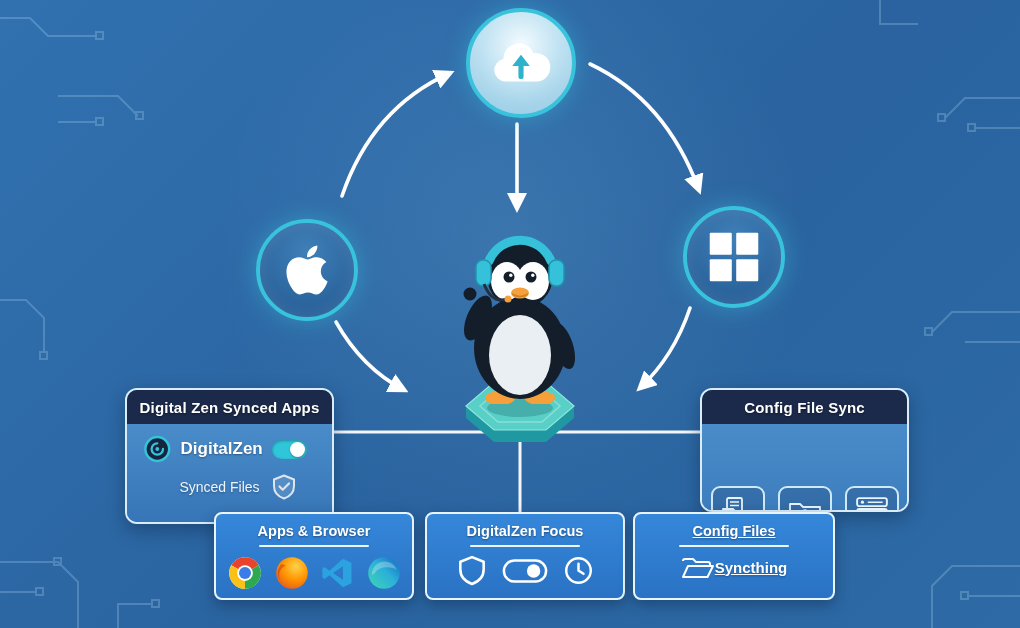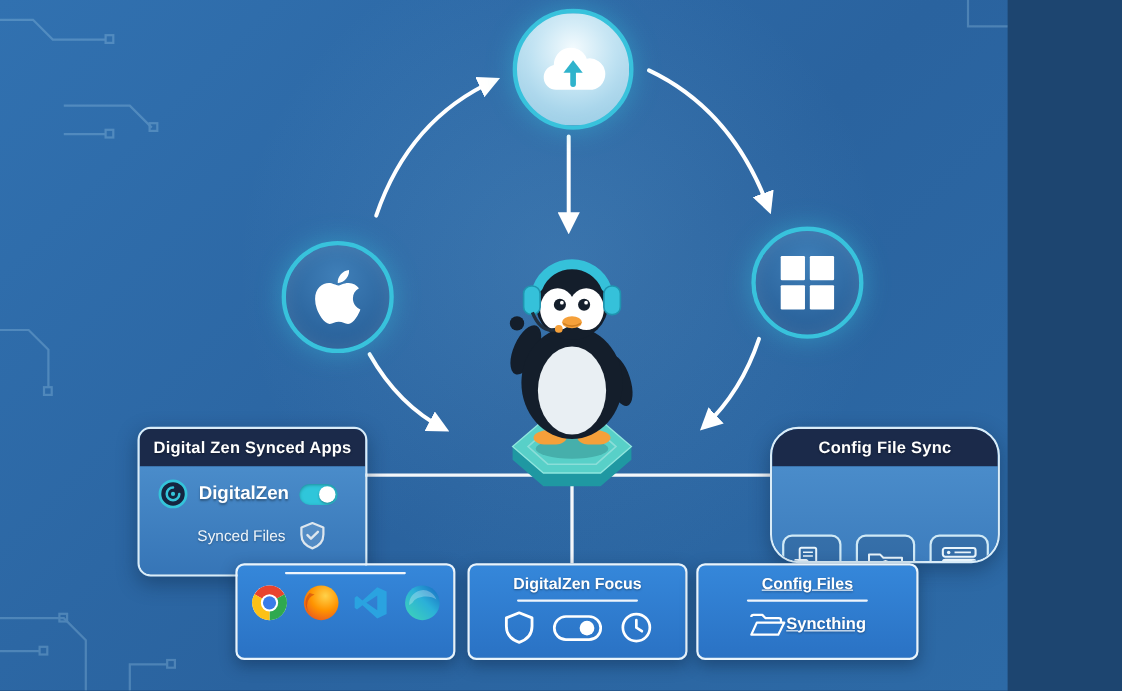--- a/index.html
+++ b/index.html
@@ -1,17 +1,17 @@
 <!DOCTYPE html>
 <html><head>
 <meta charset="utf-8">
 <style>
   html,body{margin:0;padding:0;background:#1d4570;}
   .stage{
-    position:relative;width:916px;height:628px;overflow:hidden;
+    position:relative;width:1020px;height:628px;overflow:hidden;
     font-family:"Liberation Sans",sans-serif;
     background:
       radial-gradient(circle at 510px 240px, rgba(140,200,235,.16), rgba(0,0,0,0) 46%),
       linear-gradient(135deg,#3171b0 0%,#2a639f 55%,#2d6aa6 100%);
   }
   svg{display:block}
   .abs{position:absolute}
 
   
   .node{position:absolute;border-radius:50%;border:4px solid #38c2dc;
@@ -21,21 +21,21 @@
         background:radial-gradient(circle at 50% 32%,#f4fbfe 0%,#bfe2f2 45%,#86c2e0 100%);}
   .node-mac{left:256px;top:219px;width:94px;height:94px;
         background:radial-gradient(circle at 50% 30%,#3f7fb8,#265d96 85%);}
   .node-win{left:683px;top:206px;width:94px;height:94px;
         background:radial-gradient(circle at 50% 30%,#3f7fb8,#265d96 85%);}
 
   
   .panel{position:absolute;border:2.5px solid #d9ecf8;border-radius:12px;overflow:hidden;
          box-shadow:0 6px 18px rgba(8,28,56,.38);}
   .panel-left{left:125px;top:388px;width:205px;height:132px;}
-  .panel-right{left:700px;top:388px;width:205px;height:120px;border-radius:26px;}
+  .panel-right{left:700px;top:388px;width:205px;height:120px;}
   .panel-header{background:#1b2a4a;color:#fff;font-weight:bold;font-size:15px;
          text-align:center;padding:9px 4px 8px;letter-spacing:.2px;
          text-shadow:0 1px 2px rgba(0,0,0,.4);}
   .panel-body{background:linear-gradient(#4a8cca,#2f6db0);height:100%;}
   .dz-row{display:flex;align-items:center;gap:9px;padding:10px 25px 2px 16px;}
   .dz-name{color:#fff;font-weight:bold;font-size:17px;text-shadow:0 1px 2px rgba(0,0,0,.35);}
   .toggle{margin-left:auto;width:37px;height:19px;border-radius:10px;background:#2fc6da;
           position:relative;box-shadow:inset 0 1px 3px rgba(0,0,0,.3);}
   .toggle .knob{position:absolute;right:2px;top:2px;width:15px;height:15px;border-radius:50%;
           background:#fff;box-shadow:0 1px 2px rgba(0,0,0,.3);}
@@ -233,20 +233,21 @@
           </g>
           <g stroke="#e8f4fb" stroke-width="1.4">
             <path d="M12 5.8 H26 M12 16 H26 M12 26.2 H26"></path>
           </g>
         </svg>
       </div>
     </div>
   </div>
 
   <div class="bpanel bp-apps">
+    <div class="bp-title">Apps &amp; Browser</div>
     <div class="bp-rule"></div>
     <div class="bp-icons">
       <svg width="36" height="36" viewBox="0 0 48 48">
         <circle cx="24" cy="24" r="21" fill="#ffffff"></circle>
         <path d="M24 24 L5.8 13.5 A21 21 0 0 1 42.2 13.5 Z" fill="#e8432d"></path>
         <path d="M24 24 L42.2 13.5 A21 21 0 0 1 24 45 Z" fill="#2fa94f"></path>
         <path d="M24 24 L24 45 A21 21 0 0 1 5.8 13.5 Z" fill="#fcc117"></path>
         <circle cx="24" cy="24" r="10.5" fill="#ffffff"></circle>
         <circle cx="24" cy="24" r="8" fill="#3a7ce8"></circle>
       </svg>

